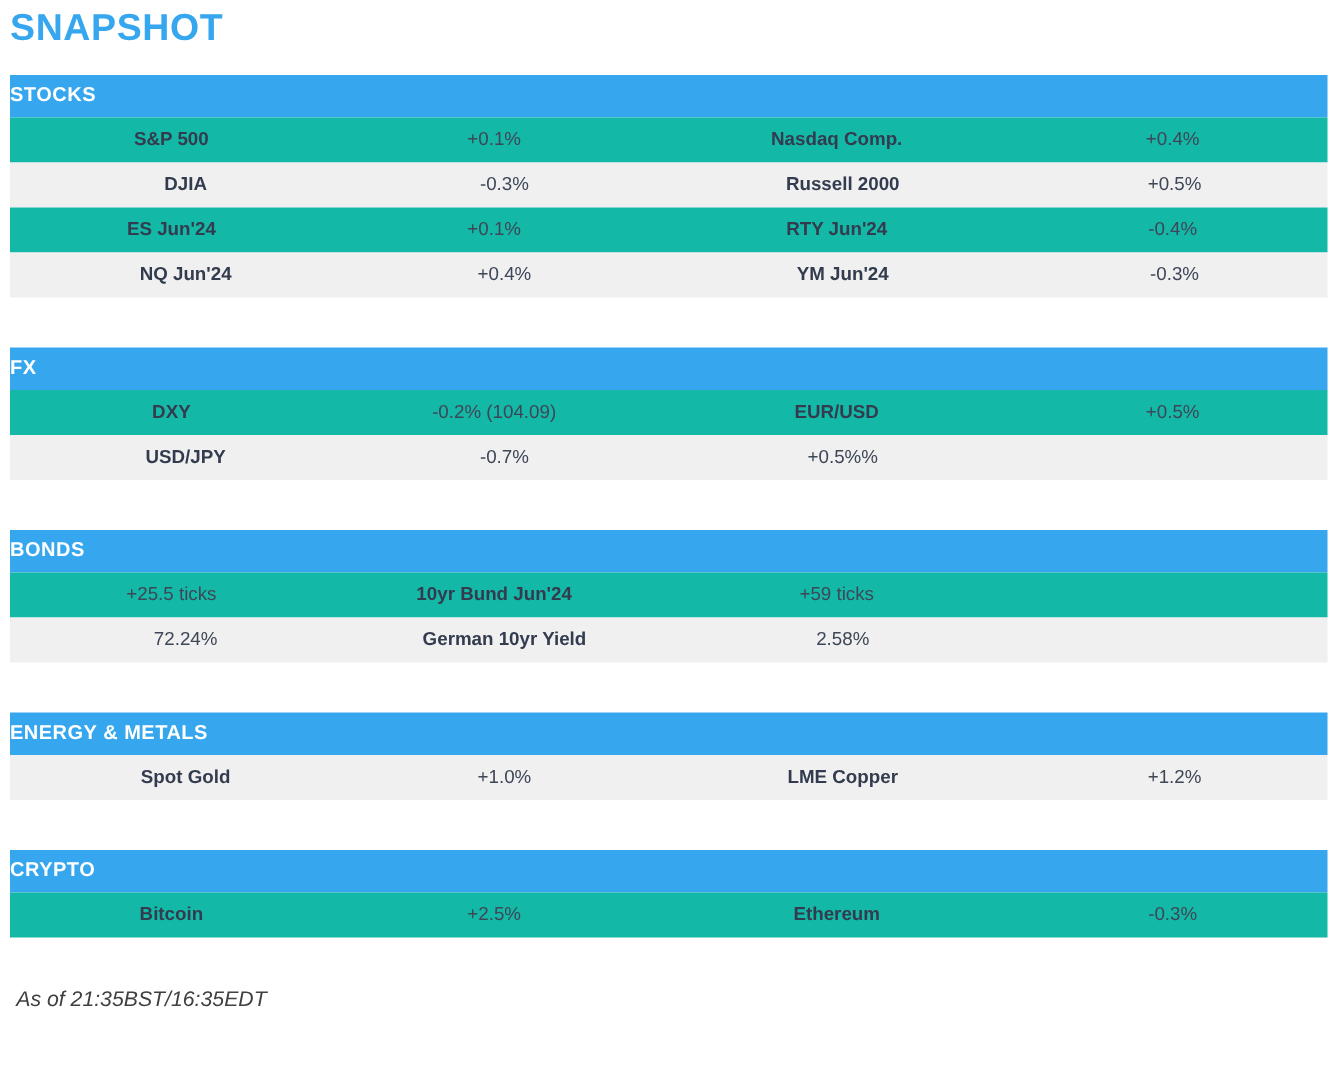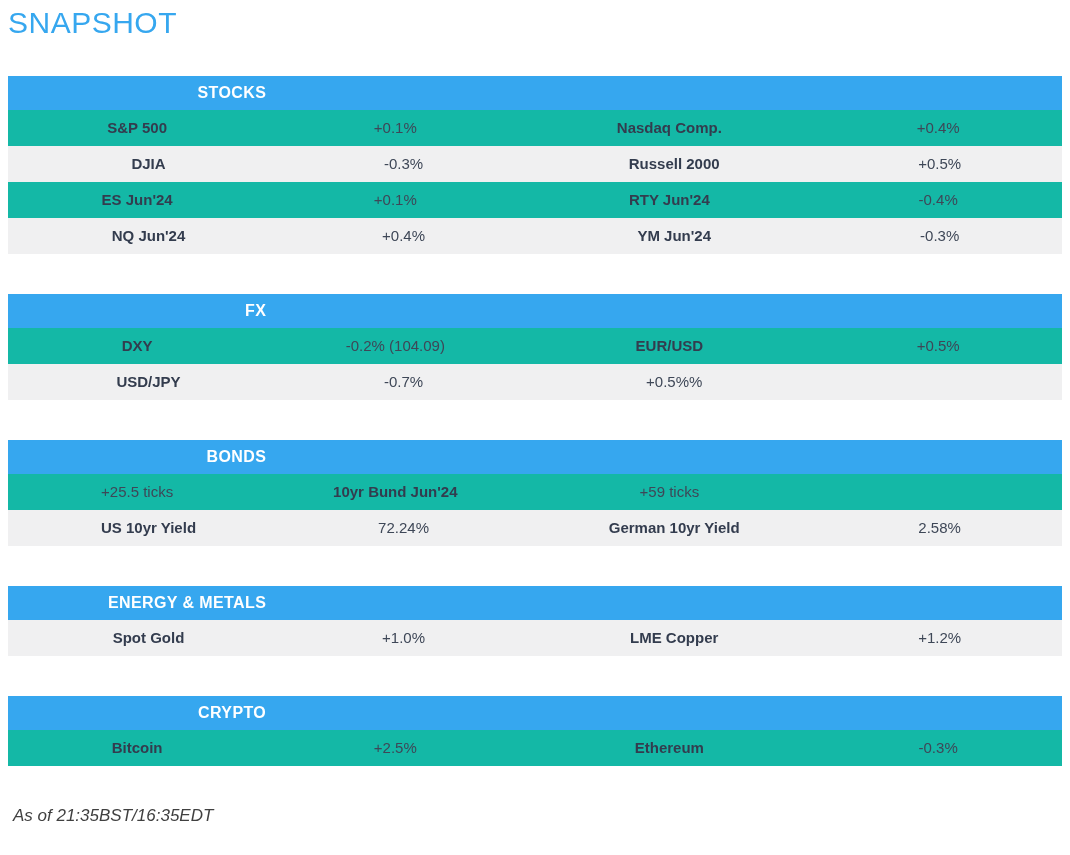--- a/index.html
+++ b/index.html
@@ -8,42 +8,41 @@
     --label:#333C4E;
     --value:#3E4757;
   }
   *{box-sizing:border-box;margin:0;padding:0;}
   html,body{width:1070px;height:855px;background:#ffffff;overflow:hidden;
     font-family:"Liberation Sans","DejaVu Sans",sans-serif;}
   .page-title{
     padding:6px 0 0 8px;
     font-size:30px;
     line-height:34px;
-    font-weight:400;
+    font-weight:700;
     letter-spacing:0.5px;
     color:var(--accent);
-    margin-bottom:36px;
+    margin-bottom:20px;
   }
   .content{margin:0 8px;}
   .section{margin-bottom:40px;}
   .section-header{
     height:34px;
     background:var(--accent);
     display:grid;
     grid-template-columns:24.5% 24.5% 27.5% 23.5%;
     align-items:center;
   }
   .section-header .section-title{
     grid-column:1;
-    text-align:right;
+    text-align:left;
     color:#ffffff;
     font-weight:700;
     font-size:16px;
     letter-spacing:0.4px;
-    padding-left:20px;
   }
   .row{
     display:grid;
     grid-template-columns:24.5% 24.5% 27.5% 23.5%;
     align-items:center;
     height:36px;
     background:#14b8a6;
   }
   .row.alt{background:var(--row-alt);padding-left:13px;}
   .cell{text-align:center;font-size:15px;line-height:36px;white-space:nowrap;}
@@ -111,21 +110,20 @@
       <div class="section">
         <div class="section-header">
           <div class="section-title">BONDS</div>
         </div>
         <div class="row">
           <div class="cell value">+25.5 ticks</div>
           <div class="cell label">10yr Bund Jun'24</div>
           <div class="cell value">+59 ticks</div>
         </div>
         <div class="row alt">
-          <div class="cell label">US 10yr Yield</div>
           <div class="cell value">72.24%</div>
           <div class="cell label">German 10yr Yield</div>
           <div class="cell value">2.58%</div>
         </div>
       </div>
       <div class="section">
         <div class="section-header">
           <div class="section-title">ENERGY &amp; METALS</div>
         </div>
         <div class="row alt">

